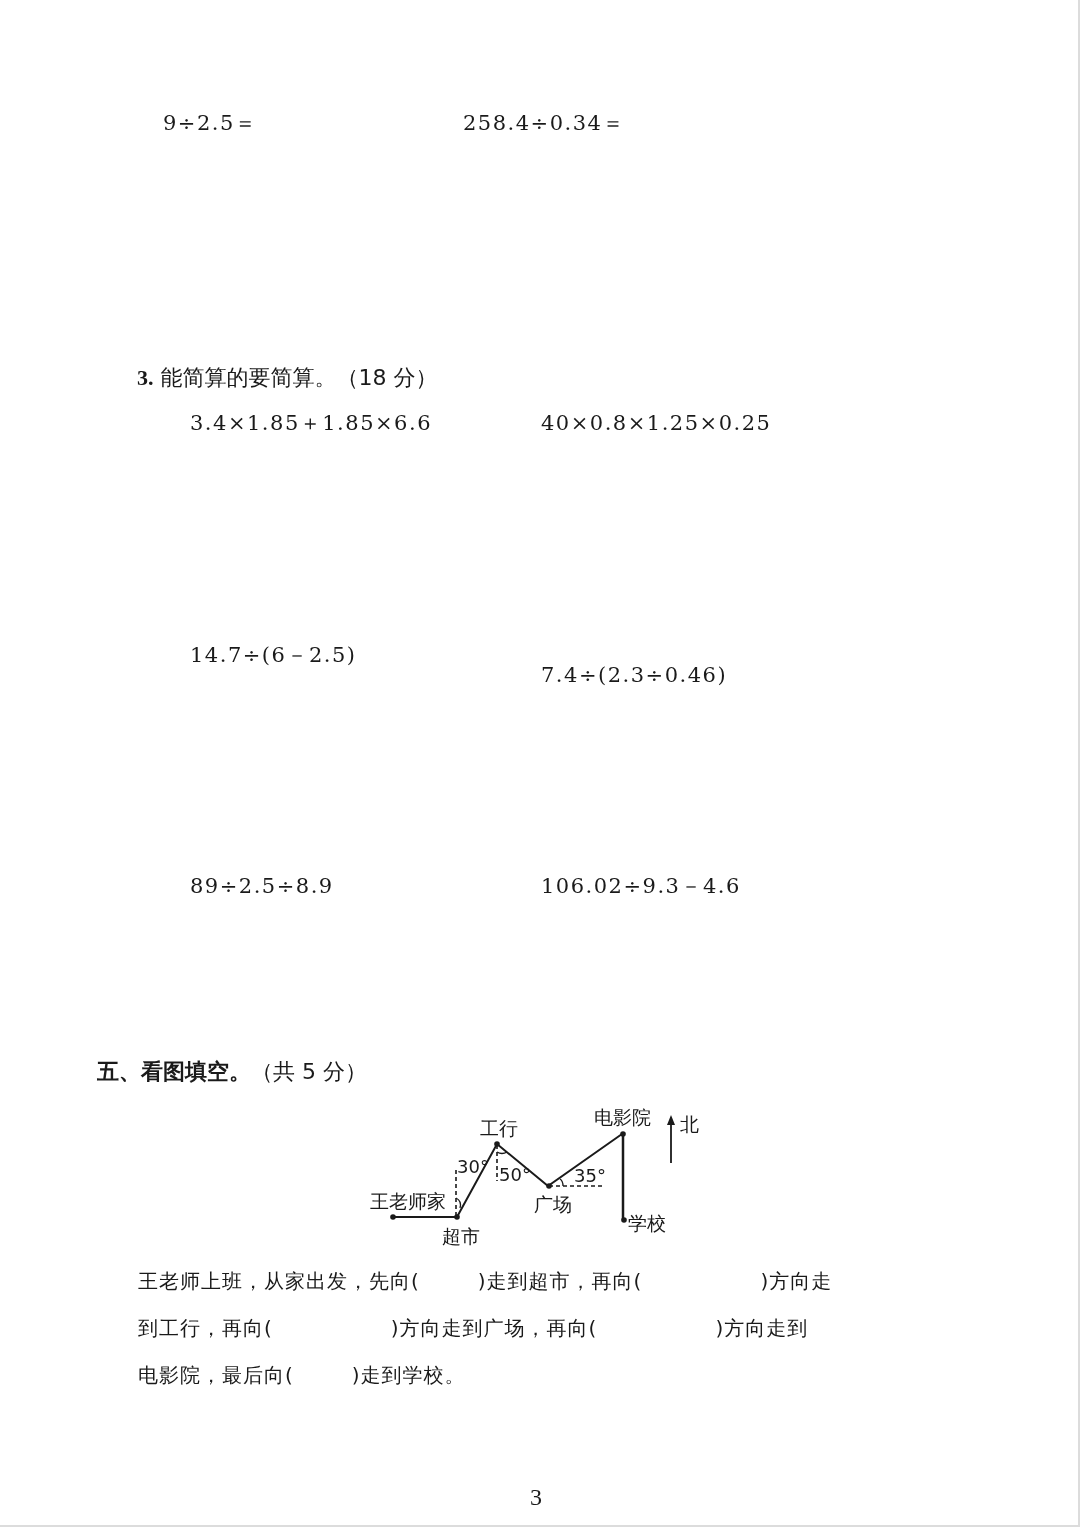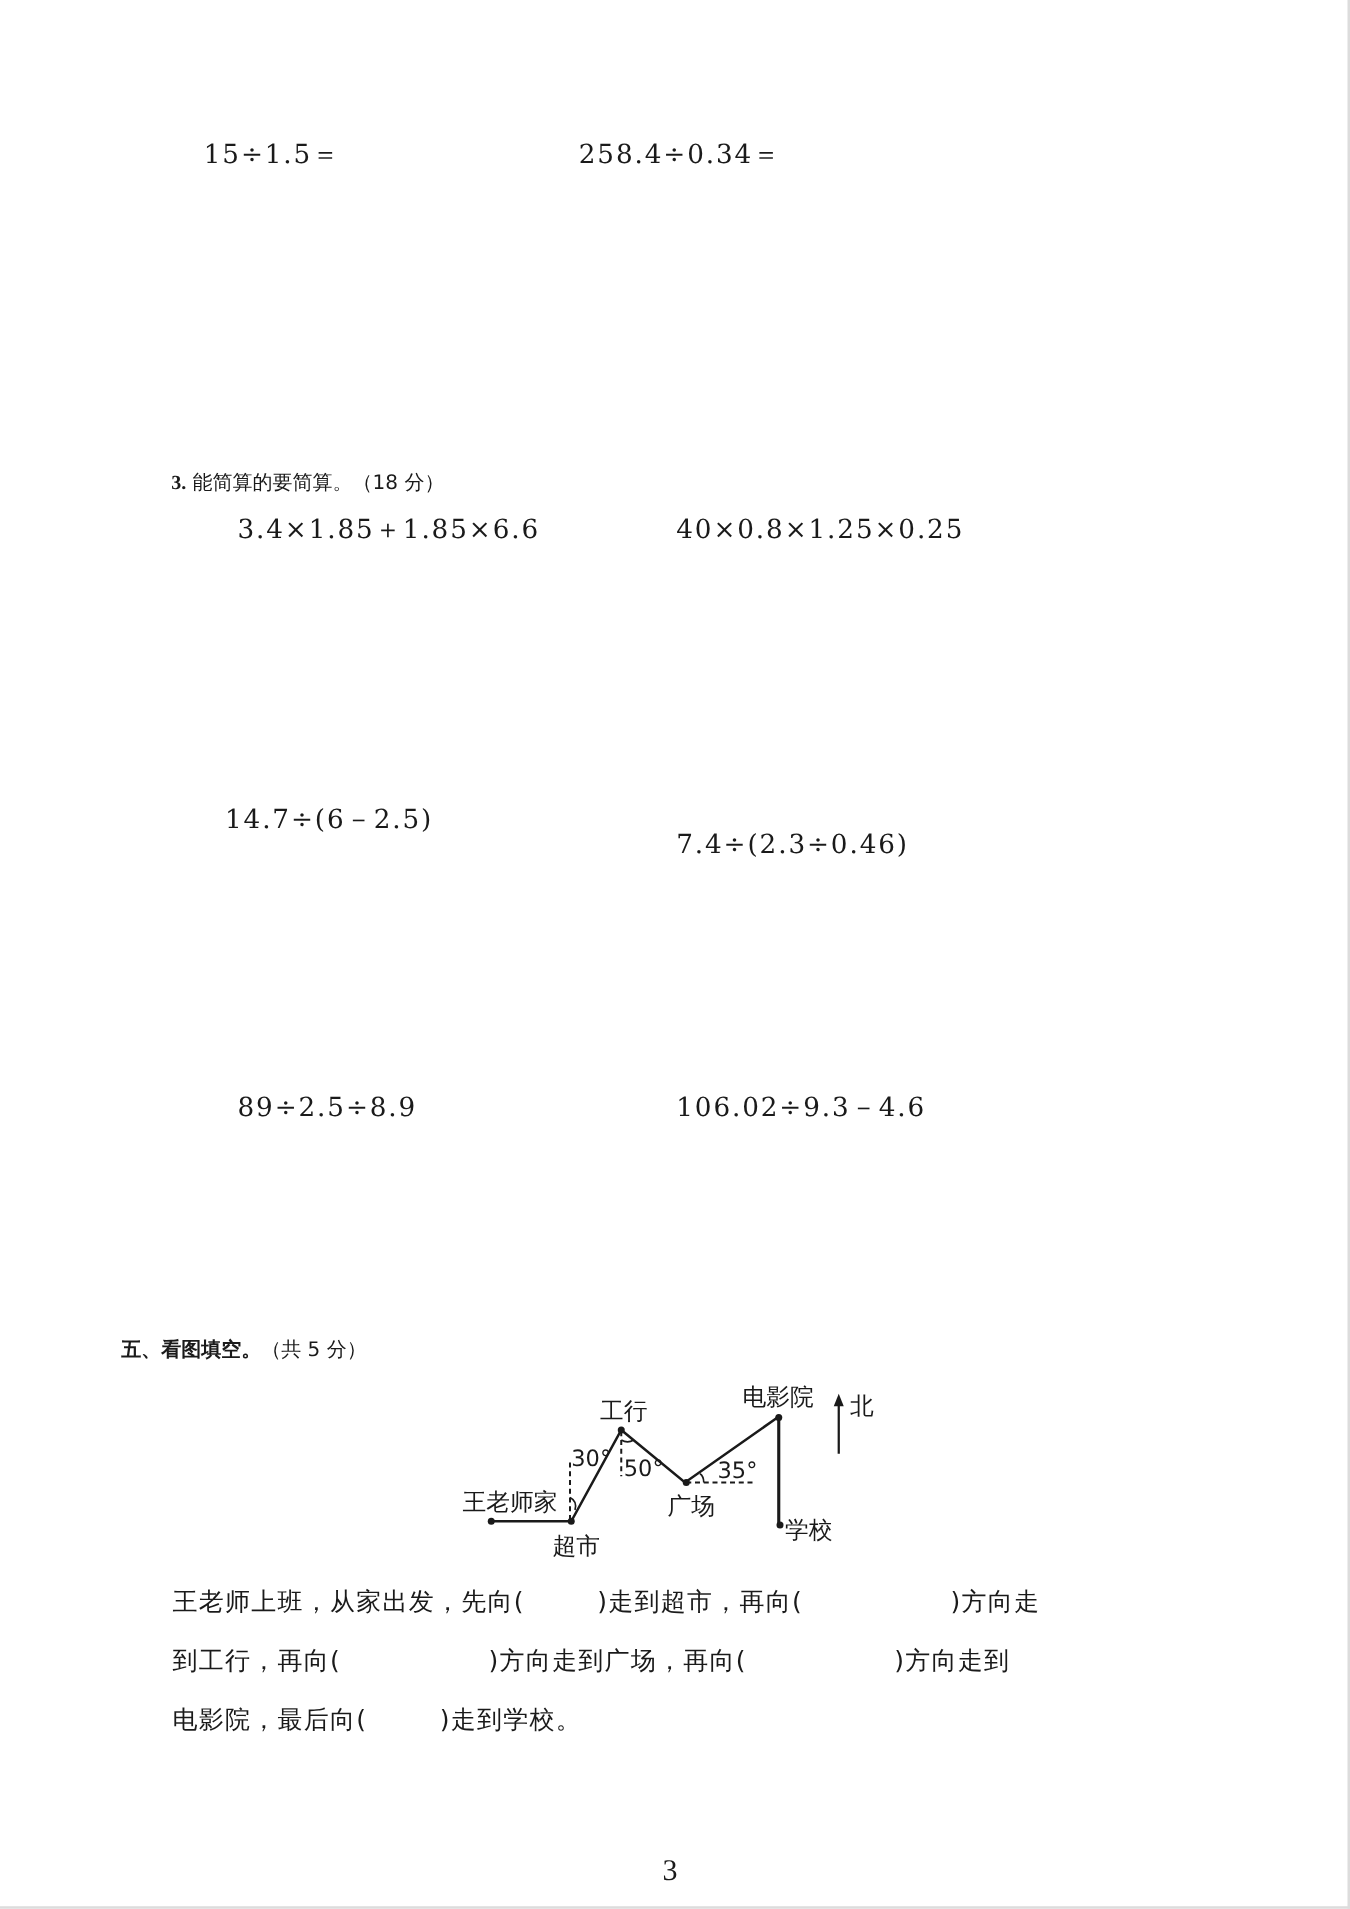--- a/index.html
+++ b/index.html
@@ -9,21 +9,21 @@
     font-family: "DejaVu Serif", "Liberation Serif", serif;
   }
   .page-edge-r { position:absolute; right:0; top:0; width:2px; height:1527px; background:#dcdcdc; }
   .page-edge-b { position:absolute; left:0; bottom:0; width:1080px; height:2px; background:#dcdcdc; }
   .expr {
     position:absolute; font-family:"DejaVu Serif","Liberation Serif",serif;
     font-size:21px; letter-spacing:1.5px; white-space:nowrap; line-height:1;
   }
   .heading {
     position:absolute; font-family:"DejaVu Sans","Liberation Sans",sans-serif;
-    font-size:16px; white-space:nowrap; line-height:1;margin-top:11px;
+    font-size:22px; white-space:nowrap; line-height:1;
   }
   .heading .num { font-weight:bold; font-family:"Liberation Serif","DejaVu Serif",serif; }
   .heading.bold { font-weight:bold; }
   .heading .pts { font-weight:normal; }
   .fill-line {
     position:absolute; left:138px; font-family:"DejaVu Sans","Liberation Sans",sans-serif;
     font-size:20px; white-space:nowrap; line-height:1; letter-spacing:1px;
   }
   .blank { display:inline-block; }
   .page-num {
@@ -32,31 +32,31 @@
   }
   .diagram { position:absolute; left:360px; top:1100px; width:360px; height:160px; }
   .diagram text { font-family:"DejaVu Sans","Liberation Sans",sans-serif; fill:#1a1a1a; }
 </style>
 </head>
 <body>
 
 <div class="page-edge-r"></div>
 <div class="page-edge-b"></div>
 
-<div class="expr" style="left:163px; top:113px;">15÷1.5＝</div>
+<div class="expr" style="left:163px; top:113px;">9÷2.5＝</div>
 <div class="expr" style="left:463px; top:113px;">258.4÷0.34＝</div>
 
 <div class="heading" style="left:137px; top:367px;">
   <span class="num">3.</span>
   <span>能简算的要简算。</span><span class="pts">（18 分）</span>
 </div>
 
 <div class="expr" style="left:190px; top:413px;">3.4×1.85＋1.85×6.6</div>
 <div class="expr" style="left:541px; top:413px;">40×0.8×1.25×0.25</div>
-<div class="expr" style="left:180px; top:645px;">14.7÷(6－2.5)</div>
+<div class="expr" style="left:190px; top:645px;">14.7÷(6－2.5)</div>
 <div class="expr" style="left:541px; top:645px;margin-top:20px;">7.4÷(2.3÷0.46)</div>
 <div class="expr" style="left:190px; top:876px;text-align:center;">89÷2.5÷8.9</div>
 <div class="expr" style="left:541px; top:876px;">106.02÷9.3－4.6</div>
 
 <div class="heading bold" style="left:97px; top:1061px;">
   <span>五、看图填空。</span><span class="pts">（共 5 分）</span>
 </div>
 
 <svg class="diagram" viewBox="0 0 360 160">
 

